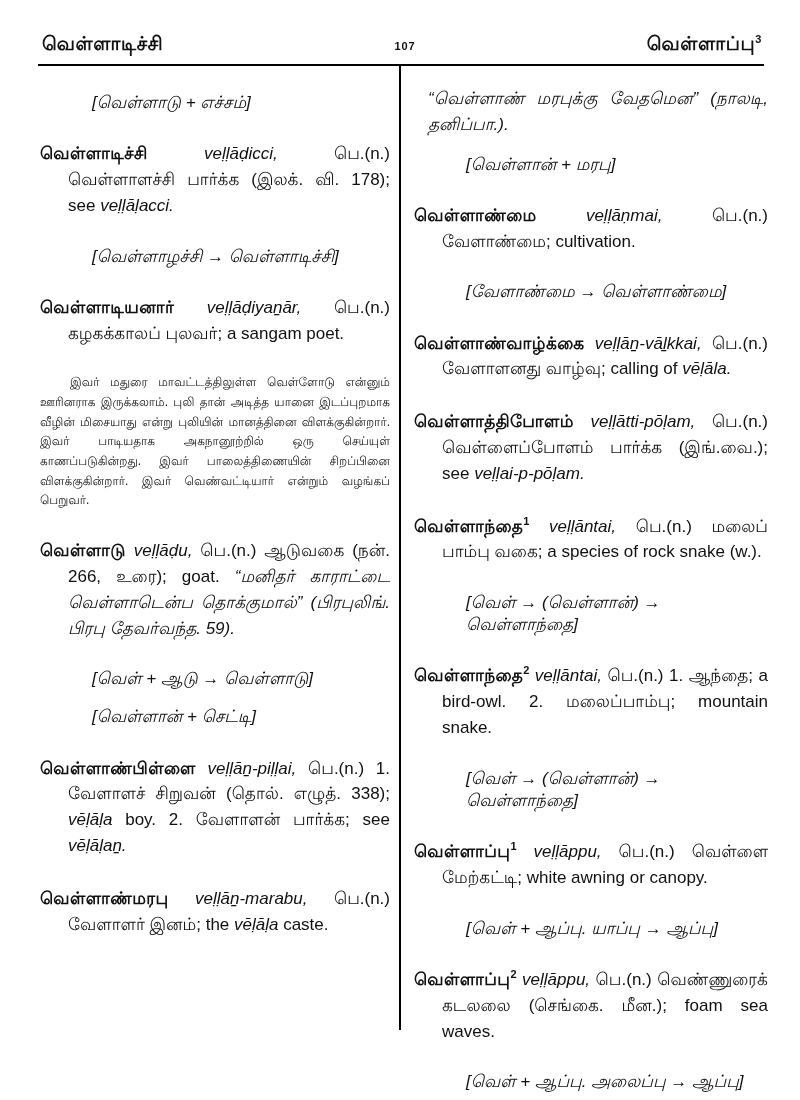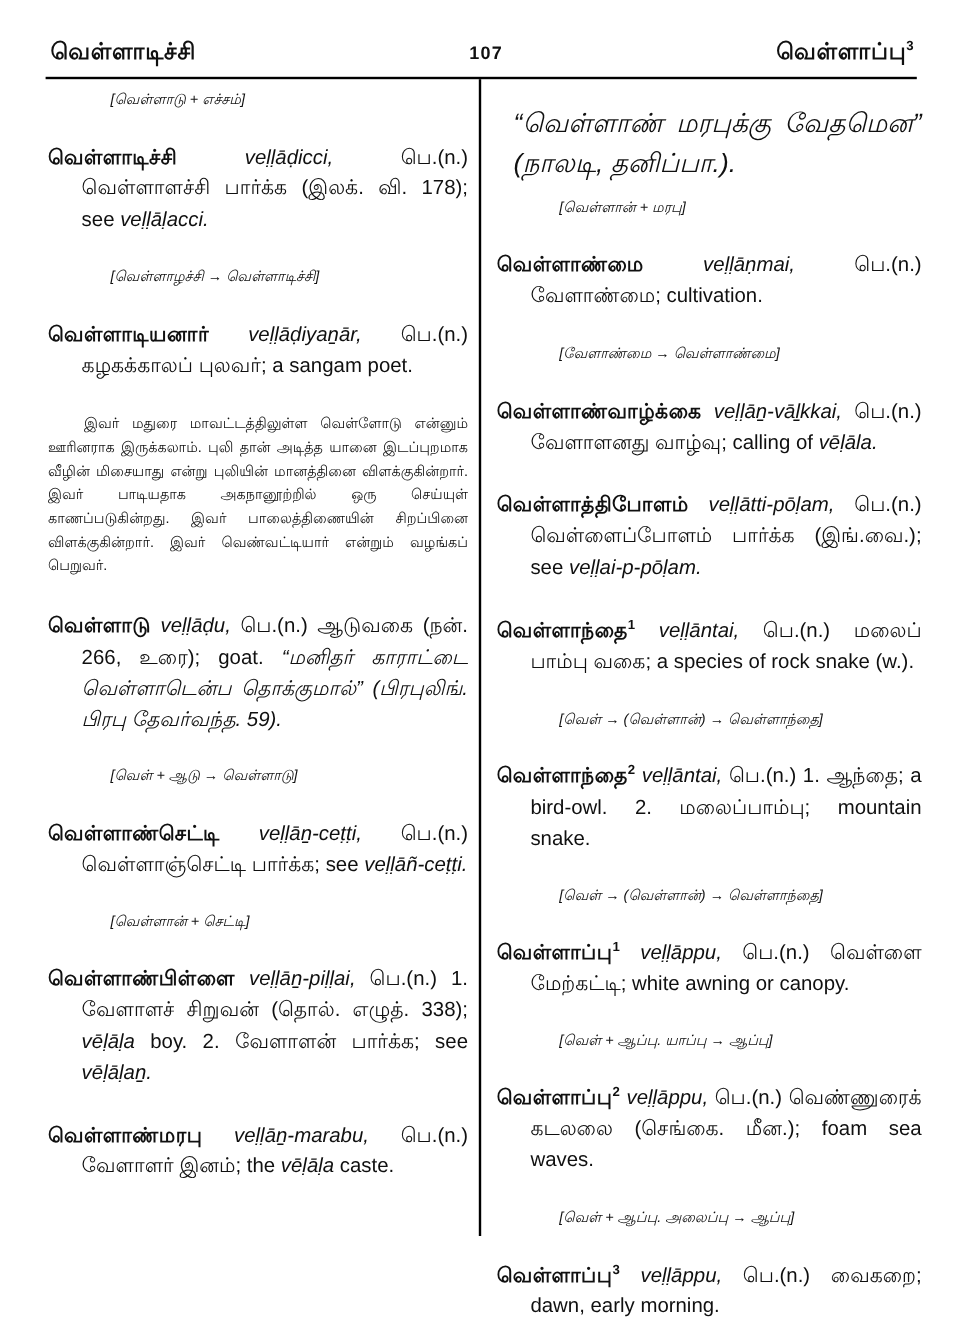--- a/index.html
+++ b/index.html
@@ -4,42 +4,42 @@
 <style>
   html,body{margin:0;padding:0;background:#ffffff;}
   body{width:800px;height:1100px;overflow:hidden;
        font-family:"Liberation Sans","DejaVu Sans",sans-serif;color:#101010;}
   .page{position:relative;width:800px;height:908px;background:#fff;}
 
   
   .hdr{position:absolute;top:33px;left:42px;right:38px;display:flex;
        justify-content:space-between;align-items:baseline;}
   .run-head{font-weight:bold;font-size:19px;letter-spacing:0.6px;}
-  .pg-num{font-size:15px;font-weight:bold;letter-spacing:1px;}
+  .pg-num{font-size:11px;font-weight:bold;letter-spacing:1px;}
   .hdr sup,.sup{font-weight:bold;font-size:11px;vertical-align:super;line-height:0;}
 
   .rule-top{position:absolute;top:64px;left:38px;width:726px;height:2px;background:#000;}
   .divider{position:absolute;top:66px;left:399px;width:2px;height:964px;background:#000;}
 
   
   .cols{position:absolute;top:76px;left:40px;display:flex;}
   .col{display:block;}
   .col-left{width:350px;}
   .col-gap{width:24px;}
   .col-right{width:354px;}
 
   
   .entry{font-size:17px;line-height:1.52;text-align:justify;
          padding-left:28px;text-indent:-28px;margin:27px 0;}
-  .cont{font-size:22px;line-height:1.52;text-align:justify;
+  .cont{font-size:17px;line-height:1.52;text-align:justify;
         padding-left:14px;margin:10px 0 13px;}
   .note{font-size:12px;line-height:1.64;text-align:justify;
         text-indent:30px;margin:15px 0;}
-  .etym{font-style:italic;font-size:12px;line-height:1.3;
-        margin:0 0 16px 52px;}
+  .etym{font-style:italic;font-size:17px;line-height:1.3;
+        margin:16px 0 16px 52px;}
   .head{font-weight:bold;letter-spacing:0.4px;}
   .it{font-style:italic;}
 </style>
 </head>
 <body>
 
 <div class="page">
 
   <div class="hdr">
     <span class="run-head">வெள்ளாடிச்சி</span>
@@ -53,21 +53,20 @@
   <div class="cols">
 
     <div class="col col-left">
       <div class="etym"><span class="it">[வெள்ளாடு + எச்சம்]</span></div>
       <div class="entry"><span class="head">வெள்ளாடிச்சி</span><span> </span><span class="it">veḷḷāḍicci,</span><span> பெ.(n.) வெள்ளாளச்சி பார்க்க (இலக். வி. 178); see </span><span class="it">veḷḷāḷacci.</span></div>
       <div class="etym"><span class="it">[வெள்ளாழச்சி → வெள்ளாடிச்சி]</span></div>
       <div class="entry"><span class="head">வெள்ளாடியனார்</span><span> </span><span class="it">veḷḷāḍiyaṉār,</span><span> பெ.(n.) கழகக்காலப் புலவர்; a sangam poet.</span></div>
       <div class="note"><span>இவர் மதுரை மாவட்டத்திலுள்ள வெள்ளோடு என்னும் ஊரினராக இருக்கலாம். புலி தான் அடித்த யானை இடப்புறமாக வீழின் மிசையாது என்று புலியின் மானத்தினை விளக்குகின்றார். இவர் பாடியதாக அகநானூற்றில் ஒரு செய்யுள் காணப்படுகின்றது. இவர் பாலைத்திணையின் சிறப்பினை விளக்குகின்றார். இவர் வெண்வட்டியார் என்றும் வழங்கப் பெறுவர்.</span></div>
       <div class="entry"><span class="head">வெள்ளாடு</span><span> </span><span class="it">veḷḷāḍu,</span><span> பெ.(n.) ஆடுவகை (நன். 266, உரை); goat. </span><span class="it">“மனிதர் காராட்டை வெள்ளாடென்ப தொக்குமால்” (பிரபுலிங். பிரபு தேவர்வந்த. 59).</span></div>
       <div class="etym"><span class="it">[வெள் + ஆடு → வெள்ளாடு]</span></div>
-      <div class="entry"><span class="head">வெள்ளாண்செட்டி</span><span> </span><span class="it">veḷḷāṉ-ceṭṭi,</span><span> பெ.(n.) வெள்ளாஞ்செட்டி பார்க்க; see </span><span class="it">veḷḷāñ-ceṭṭi.</span></div>
       <div class="etym"><span class="it">[வெள்ளான் + செட்டி]</span></div>
       <div class="entry"><span class="head">வெள்ளாண்பிள்ளை</span><span> </span><span class="it">veḷḷāṉ-piḷḷai,</span><span> பெ.(n.) 1. வேளாளச் சிறுவன் (தொல். எழுத். 338); </span><span class="it">vēḷāḷa</span><span> boy.  2. வேளாளன் பார்க்க; see </span><span class="it">vēḷāḷaṉ.</span></div>
       <div class="entry"><span class="head">வெள்ளாண்மரபு</span><span> </span><span class="it">veḷḷāṉ-marabu,</span><span> பெ.(n.) வேளாளர் இனம்; the </span><span class="it">vēḷāḷa</span><span> caste.</span></div>
     </div>
 
     <div class="col col-gap"></div>
 
     <div class="col col-right">
       <div class="cont"><span class="it">“வெள்ளாண் மரபுக்கு வேதமென” (நாலடி, தனிப்பா.).</span></div>
       <div class="etym"><span class="it">[வெள்ளான் + மரபு]</span></div>

